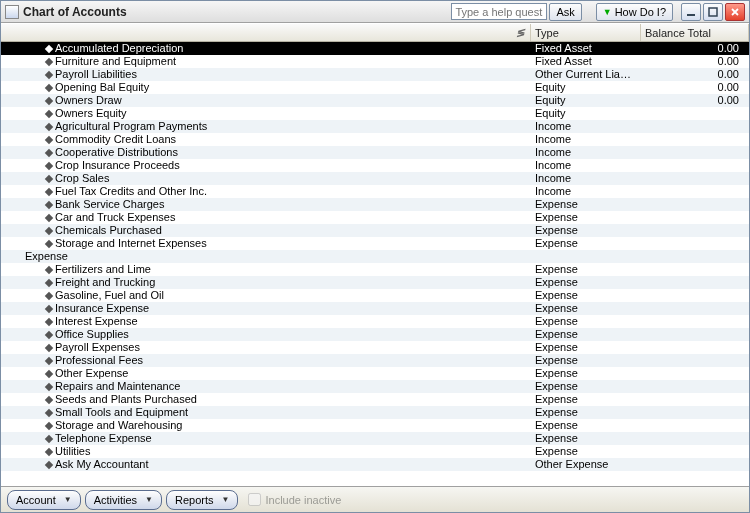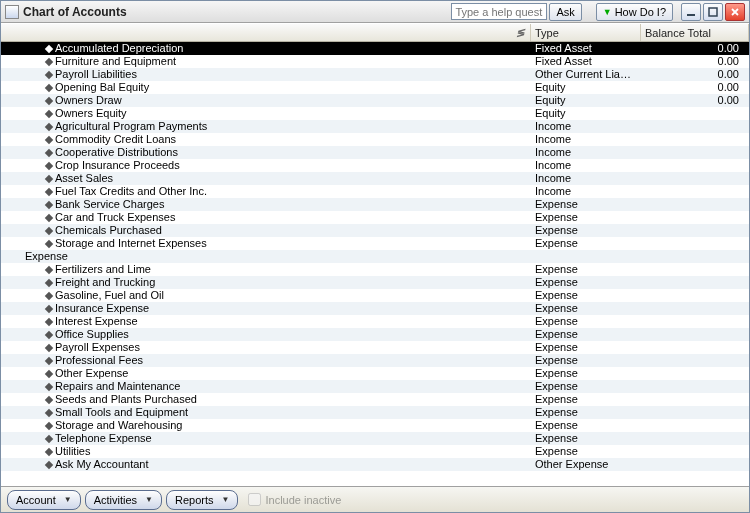--- a/index.html
+++ b/index.html
@@ -180,21 +180,21 @@
             <span class="diamond"></span>
             <span>Crop Insurance Proceeds</span>
           </div>
           <div class="cell c-bolt"></div>
           <div class="cell c-type">Income</div>
           <div class="cell c-bal"></div>
         </div>
         <div class="row alt">
           <div class="cell c-name">
             <span class="diamond"></span>
-            <span>Asset Sales</span>
+            <span>Crop Sales</span>
           </div>
           <div class="cell c-bolt"></div>
           <div class="cell c-type">Income</div>
           <div class="cell c-bal"></div>
         </div>
         <div class="row">
           <div class="cell c-name">
             <span class="diamond"></span>
             <span>Fuel Tax Credits and Other Inc.</span>
           </div>

